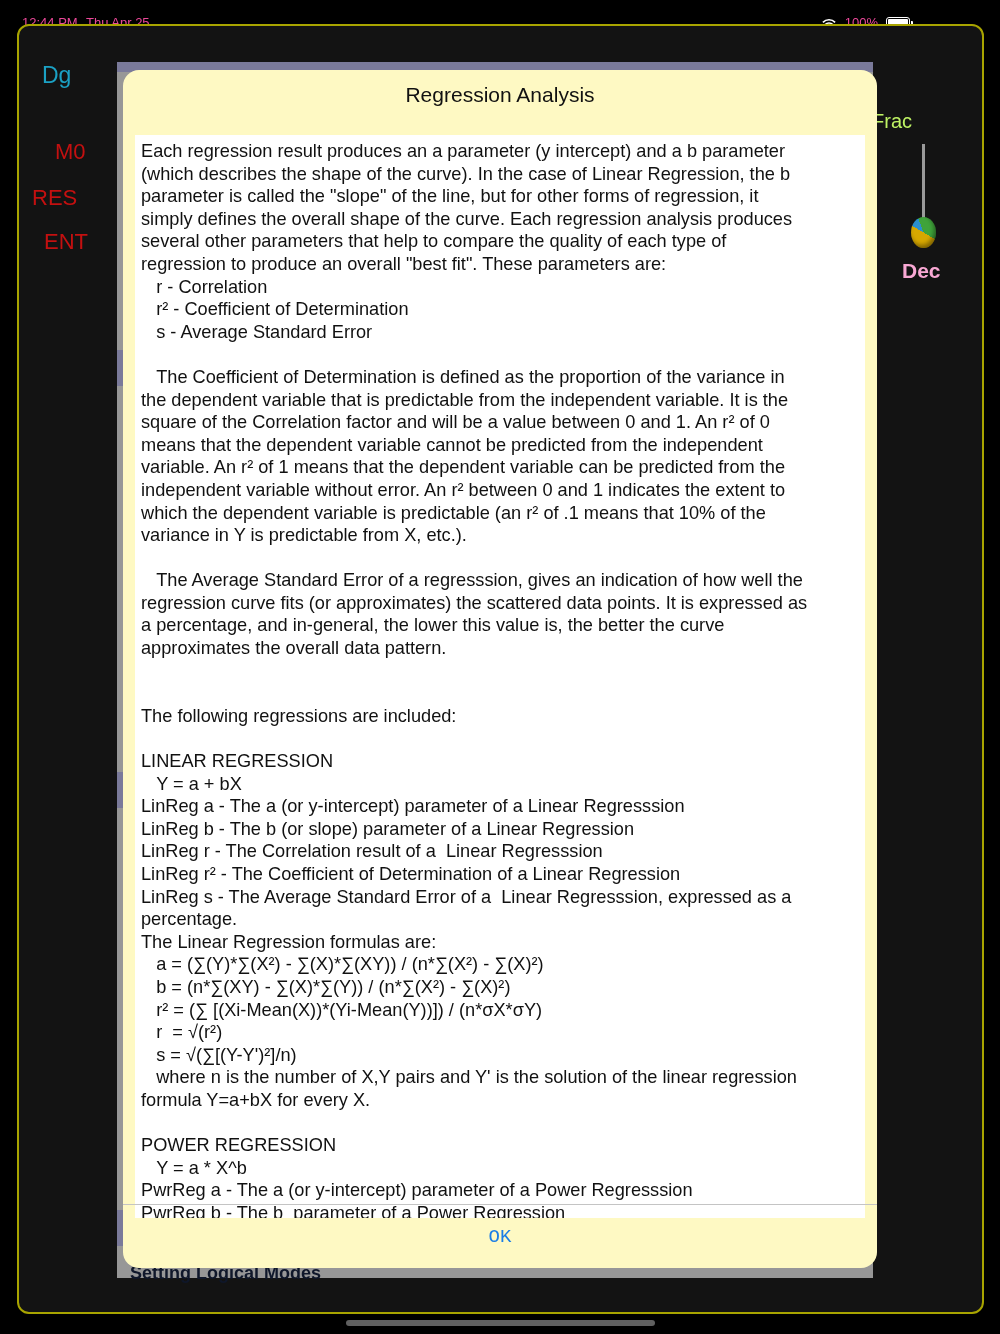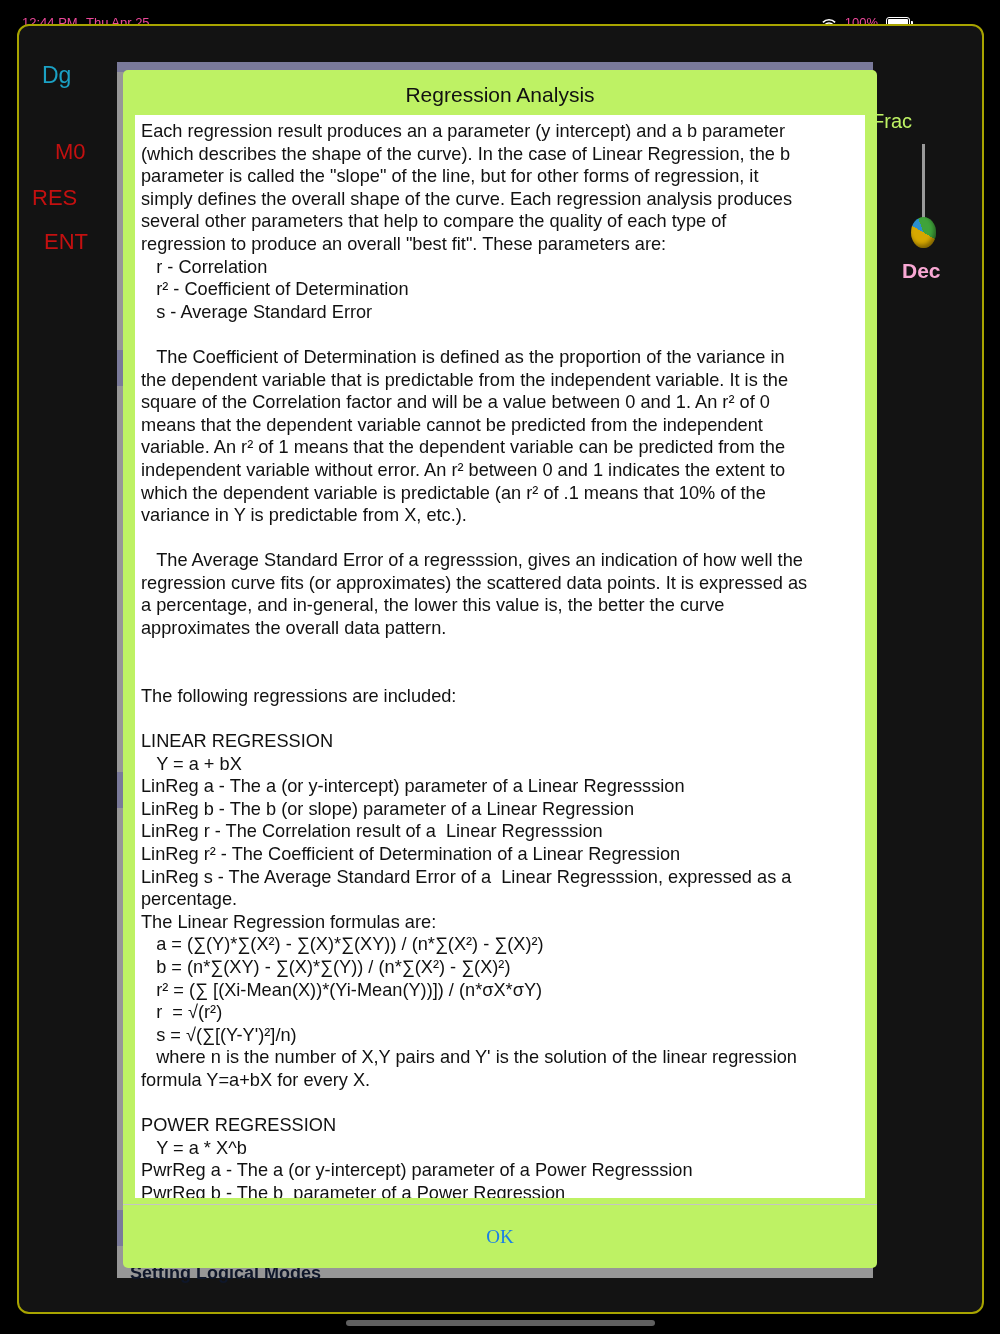--- a/index.html
+++ b/index.html
@@ -26,26 +26,26 @@
   .toggle-frac { position: absolute; left: 872px; top: 110px; font-size: 20px; color: #bef264; }
   .toggle-dec { position: absolute; left: 902px; top: 259px; font-size: 21px; color: #f9a8d4; font-weight: bold; }
   .slider-track { position: absolute; left: 922px; top: 144px; width: 3px; height: 80px; background: #9a9a9a; }
   .slider-knob { position: absolute; left: 911px; top: 217px; width: 25px; height: 31px; border-radius: 50%;
     background: conic-gradient(from -20deg, #3fa33a 0deg 140deg, #d7a800 140deg 320deg, #2b8fcc 320deg 360deg); box-shadow: inset -2px -3px 4px rgba(0,0,0,0.4); }
 
   .back-sheet { position: absolute; left: 117px; top: 62px; width: 756px; height: 1216px; background: #979797; }
   .back-sheet .band { position: absolute; left: 0; width: 100%; background: #7a7a9a; }
   .back-sheet-title { position: absolute; left: 13px; bottom: -6px; font-size: 18px; font-weight: bold; color: #0f172a; }
 
-  .dialog { position: absolute; left: 123px; top: 70px; width: 754px; height: 1198px; background: #bef264; border-radius: 5px; overflow: hidden; }
+  .dialog { position: absolute; left: 123px; top: 70px; width: 754px; height: 1198px; background: #fef9c3; border-radius: 16px; overflow: hidden; }
   .dialog-title { position: absolute; left: 0; top: 13px; width: 100%; text-align: center; font-size: 21px; color: #111; }
-  .dialog-body { position: absolute; left: 12px; top: 45px; width: 730px; height: 1083px; background: #fff; overflow: hidden; }
+  .dialog-body { position: absolute; left: 12px; top: 65px; width: 730px; height: 1083px; background: #fff; overflow: hidden; }
   .dialog-text { padding: 5px 6px; font-size: 18.2px; line-height: 22.6px; color: #111; white-space: pre-wrap; }
   .dialog-divider { position: absolute; left: 0; top: 1134px; width: 100%; height: 1px; background: #c4c4c4; }
-  .ok-button { position: absolute; left: 0; top: 1135px; width: 100%; height: 63px; border: none; background: transparent; color: #1a7ee6; font-size: 19px; font-family: Liberation Serif, serif; display: flex; align-items: center; justify-content: center; }
+  .ok-button { position: absolute; left: 0; top: 1135px; width: 100%; height: 63px; border: none; background: transparent; color: #1a7ee6; font-size: 19px; font-family: Liberation Mono, monospace; display: flex; align-items: center; justify-content: center; }
 
   .home-indicator { position: absolute; left: 346px; top: 1320px; width: 309px; height: 6px; background: #606060; border-radius: 3px; }
 </style>
 </head>
 <body>
 
 <div class="status-bar">
   <span class="status-time">12:44 PM</span>
   <span class="status-date">Thu Apr 25</span>
   <div class="status-right">

